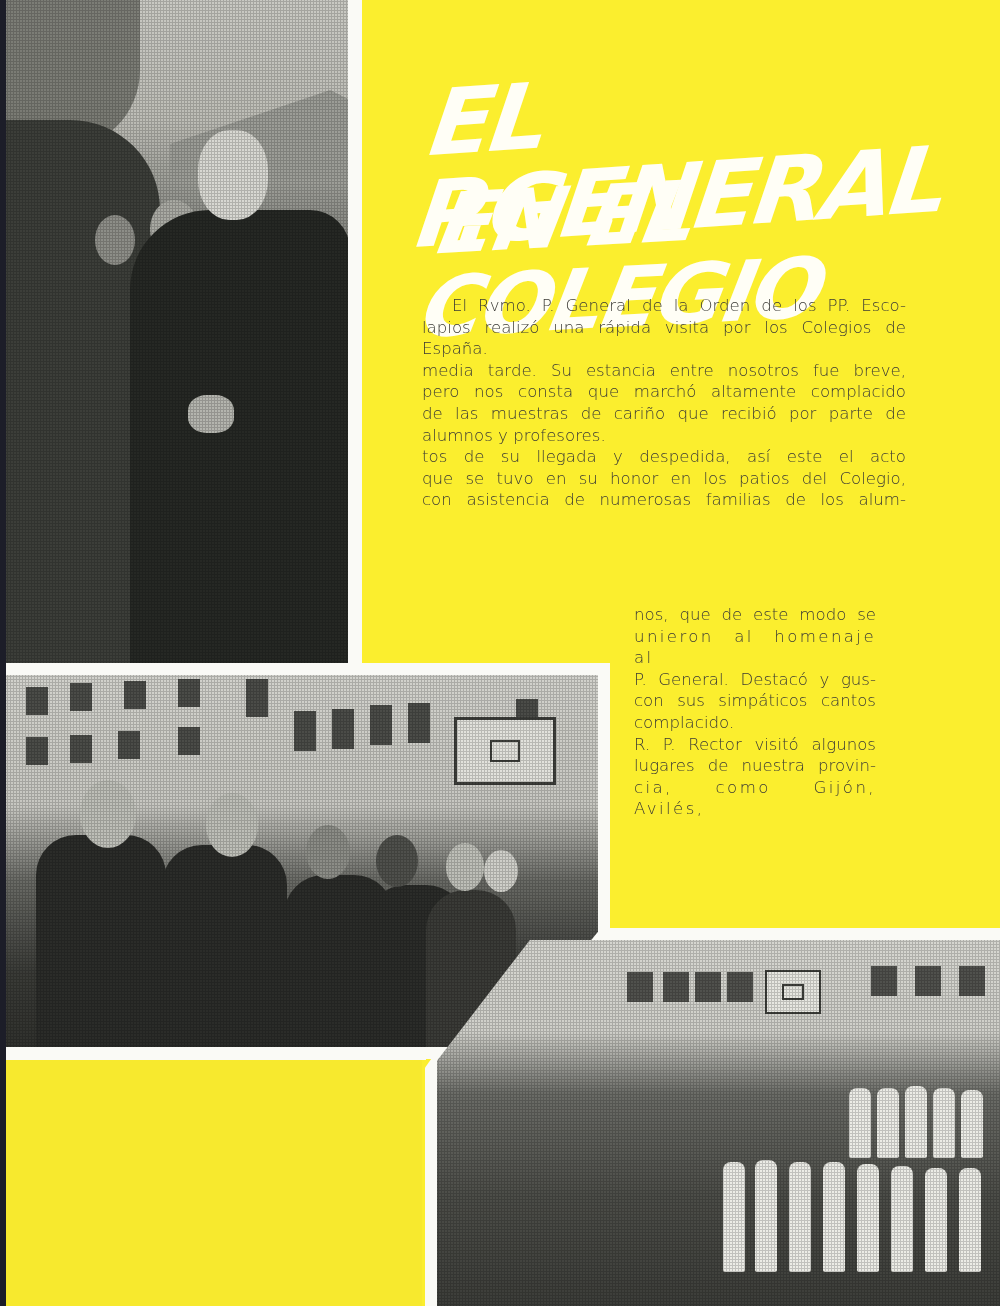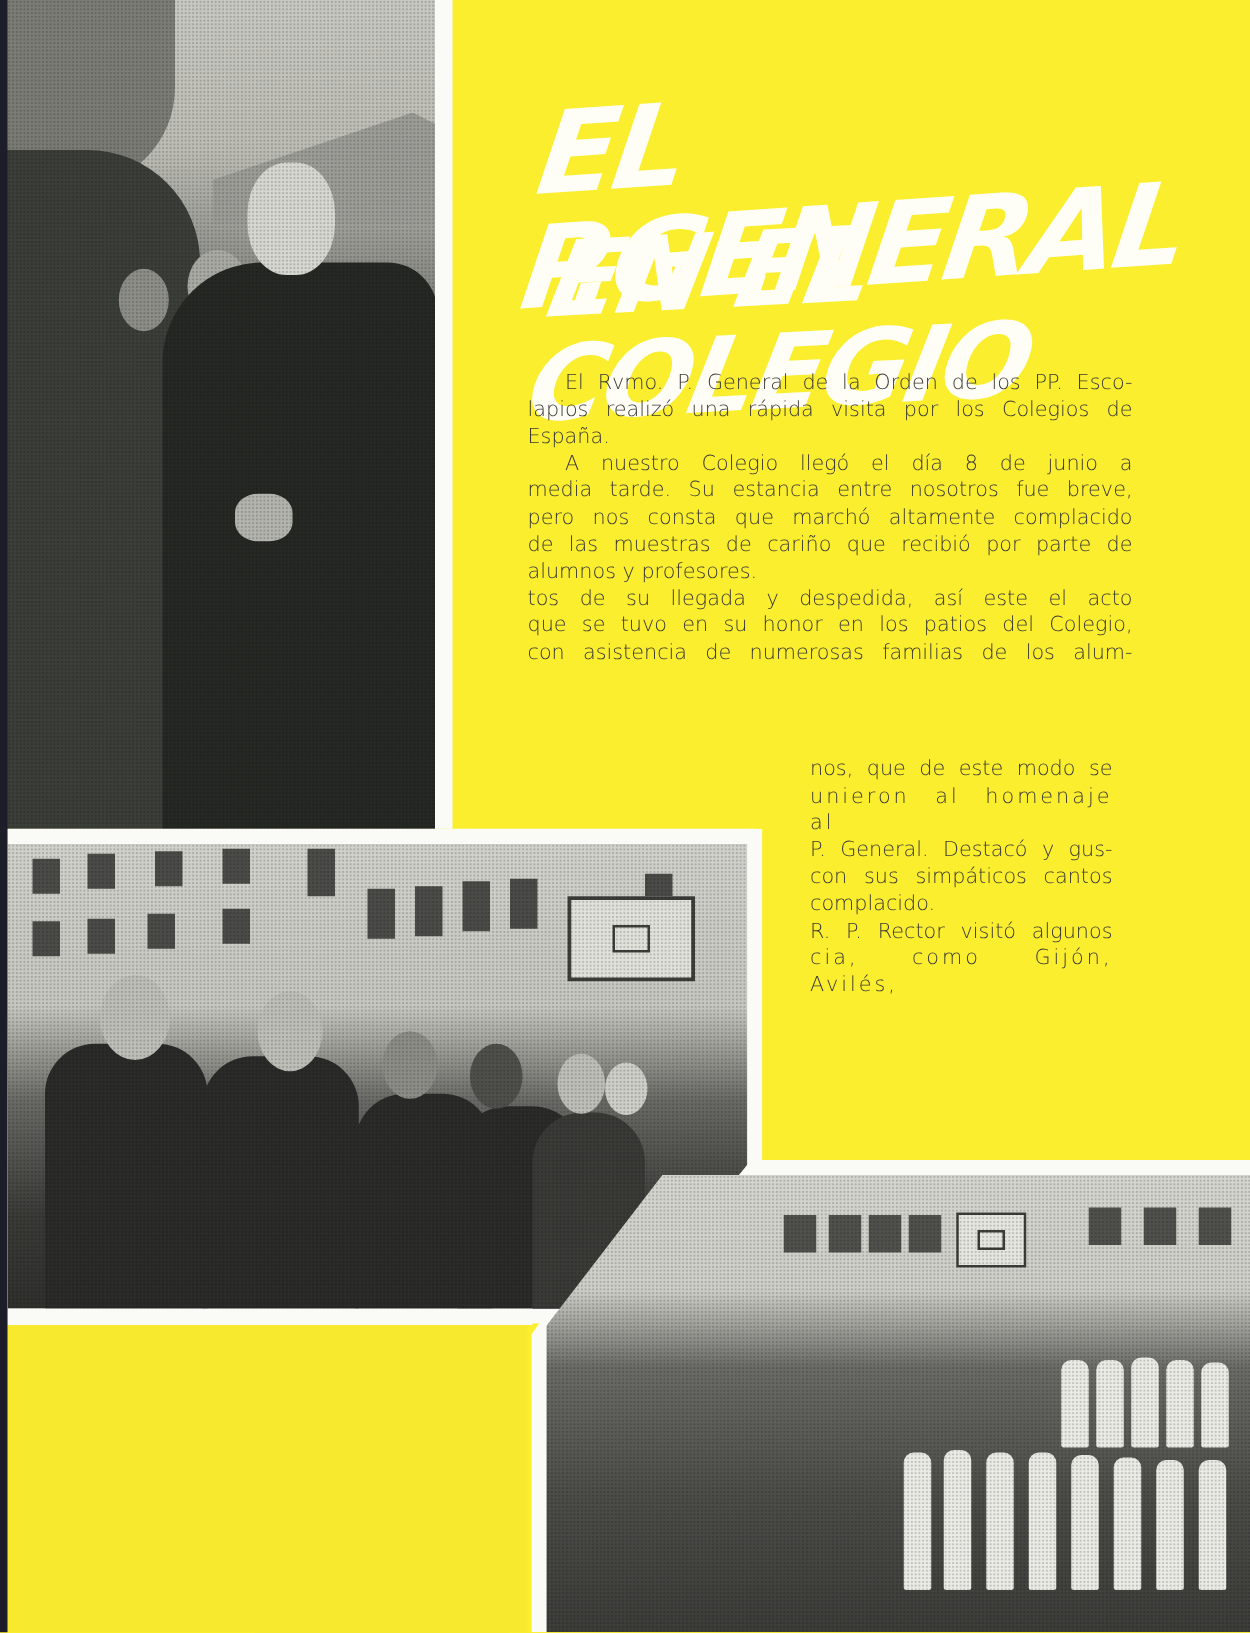--- a/index.html
+++ b/index.html
@@ -58,21 +58,21 @@
 
   
   .title { position:absolute; left:372px; top:72px; width:620px; height:200px; z-index:4; color:#fffef6;
     font-family:"DejaVu Sans", sans-serif; font-weight:bold; font-style:italic; text-transform:uppercase; }
   .title .l1 { position:absolute; left:40px; top:6px; font-size:92px; letter-spacing:-4px; transform:skewX(-12deg) rotate(-4deg); transform-origin:left bottom; line-height:1; }
   .title .l2 { position:absolute; left:44px; top:110px; font-size:84px; letter-spacing:-3px; transform:skewX(-14deg) rotate(-3deg); transform-origin:left bottom; line-height:1; }
 
   
   .body-text { position:absolute; z-index:4; color:#3b3a35; font-family:"DejaVu Sans", sans-serif; font-weight:200; font-size:16.6px; line-height:21.6px; text-align:justify; }
   .col-a { left:422px; top:295px; width:484px; }
-  .col-b { left:648px; top:604px; width:242px; }
+  .col-b { left:634px; top:604px; width:242px; }
   .body-text p { margin:0; text-indent:30px; }
   .line { display:block; text-align:justify; text-align-last:justify; }
   .line.last { text-align-last:left; }
   .wide { letter-spacing:2.4px; }
 </style>
 </head>
 <body>
 
 <div class="page">
 
@@ -154,21 +154,20 @@
     <div class="l2">En el Colegio</div>
   </div>
 
   <div class="body-text col-a">
     <p>
       <span class="line">El Rvmo. P. General de la Orden de los PP. Esco-</span>
       <span class="line" style="text-indent:0">lapios realizó una rápida visita por los Colegios de</span>
       <span class="line last" style="text-indent:0">España.</span>
     </p>
     <p>
-      <span class="line">A nuestro Colegio llegó el día 8 de junio a</span>
       <span class="line" style="text-indent:0">media tarde. Su estancia entre nosotros fue breve,</span>
       <span class="line" style="text-indent:0">pero nos consta que marchó altamente complacido</span>
       <span class="line" style="text-indent:0">de las muestras de cariño que recibió por parte de</span>
       <span class="line last" style="text-indent:0">alumnos y profesores.</span>
     </p>
     <p>
       <span class="line" style="text-indent:0">tos de su llegada y despedida, así este el acto</span>
       <span class="line" style="text-indent:0">que se tuvo en su honor en los patios del Colegio,</span>
       <span class="line" style="text-indent:0">con asistencia de numerosas familias de los alum-</span>
     </p>
@@ -177,17 +176,18 @@
   <div class="body-text col-b">
     <p style="text-indent:0">
       <span class="line">nos, que de este modo se</span>
       <span class="line wide">unieron al homenaje al</span>
       <span class="line">P. General. Destacó y gus-</span>
       <span class="line">con sus simpáticos cantos</span>
       <span class="line last">complacido.</span>
     </p>
     <p style="text-indent:0">
       <span class="line">R. P. Rector visitó algunos</span>
+      <span class="line">lugares de nuestra provin-</span>
       <span class="line wide">cia, como Gijón, Avilés,</span>
     </p>
   </div>
 
 </div>
 
 </body></html>

